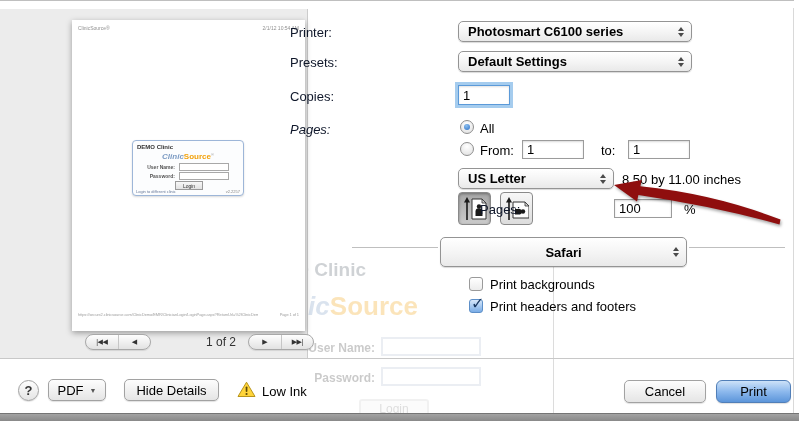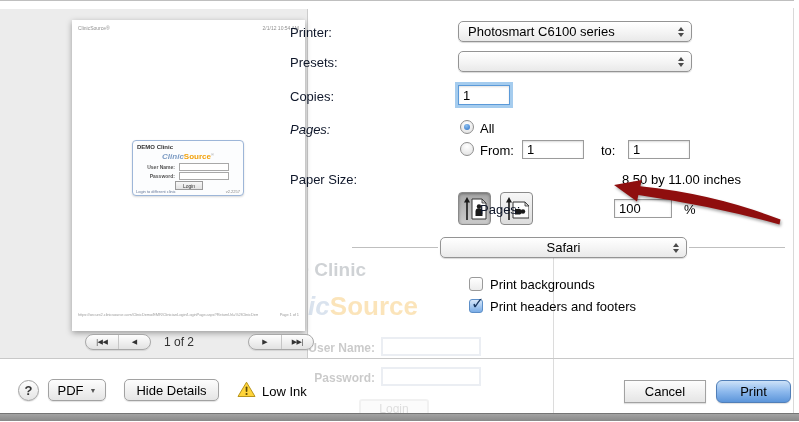--- a/index.html
+++ b/index.html
@@ -6,21 +6,21 @@
   body{width:799px;height:422px;font-family:"Liberation Sans","DejaVu Sans",sans-serif;background:#fff;}
   #win{position:relative;width:799px;height:422px;background:#fff;overflow:hidden;}
   .abs{position:absolute;}
   .lbl{font-size:13px;color:#0f172a;text-align:left;white-space:nowrap;}
   .txt{font-size:13px;color:#000;white-space:nowrap;}
 
   
   .popup{border:1px solid #949494;border-radius:5px;background:linear-gradient(#ffffff,#f4f4f4 55%,#e9e9e9);
          box-shadow:0 1px 1px rgba(0,0,0,.15);display:flex;align-items:center;font-size:13px;color:#000;
          padding:0 20px 0 9px;box-sizing:border-box;}
-  .popup .val{white-space:nowrap;overflow:hidden;}
+  .popup .val{white-space:nowrap;overflow:hidden;font-weight:bold;}
   .stepper{position:absolute;right:7px;top:50%;transform:translateY(-50%);}
   .tri-up{width:0;height:0;border-left:3.5px solid transparent;border-right:3.5px solid transparent;border-bottom:4.5px solid #4a4a4a;margin-bottom:2px;}
   .tri-down{width:0;height:0;border-left:3.5px solid transparent;border-right:3.5px solid transparent;border-top:4.5px solid #4a4a4a;}
 
   
   .field{border:1px solid #9b9b9b;background:#fff;font-size:13px;padding:0 4px;font-family:inherit;
          box-shadow:inset 0 1px 2px rgba(0,0,0,.15);box-sizing:border-box;color:#000;}
   .field.focused{border:1px solid #5b9ad9;box-shadow:0 0 0 3px rgba(116,177,229,.65), inset 0 1px 2px rgba(0,0,0,.12);}
 
   
@@ -117,59 +117,66 @@
 
       <div class="abs microtiny" style="left:6px;top:292px;max-width:180px;overflow:hidden;">https://secure2.clinicsource.com/ClinicDemo/EMR/ClinicianLogin/LoginPage.aspx?ReturnUrl=%2fClinicDemo%2fReports.aspx</div>
       <div class="abs microtiny" style="right:6px;top:292px;">Page 1 of 1</div>
     </div>
 
     <div class="pill abs" style="left:85px;top:325px;width:66px;height:16px;">
       <div class="seg">|◀◀</div>
       <div class="sep"></div>
       <div class="seg">◀</div>
     </div>
-    <div class="abs" style="left:164px;top:326px;width:72px;text-align:left;font-size:12px;color:#333;">1 of 2</div>
+    <div class="abs" style="left:164px;top:326px;width:72px;text-align:right;font-size:12px;color:#333;">1 of 2</div>
     <div class="pill abs" style="left:248px;top:325px;width:66px;height:16px;">
       <div class="seg">▶</div>
       <div class="sep"></div>
       <div class="seg">▶▶|</div>
     </div>
   </div>
 
   <div class="abs lbl" style="left:290px;top:25px;width:160px;">Printer:</div>
   <div class="popup abs" style="left:458px;top:21px;width:234px;height:21px;">
     <span class="val">Photosmart C6100 series</span>
     <span class="stepper">
         <span class="tri-up" style="display:block;"></span>
         <span class="tri-down" style="display:block;"></span>
       </span>
   </div>
 
   <div class="abs lbl" style="left:290px;top:55px;width:160px;">Presets:</div>
   <div class="popup abs" style="left:458px;top:51px;width:234px;height:21px;">
+    <span class="val">Default Settings</span>
     <span class="stepper">
         <span class="tri-up" style="display:block;"></span>
         <span class="tri-down" style="display:block;"></span>
       </span>
   </div>
 
   <div class="abs lbl" style="left:290px;top:89px;width:160px;">Copies:</div>
   <input class="field focused abs" style="left: 458px; top: 85px; width: 52px; height: 20px;" readonly="" value="1">
 
   <div class="abs lbl" style="left:290px;top:122px;width:160px;font-style:italic;">Pages:</div>
   <div class="radio on abs" style="left:460px;top:120px;"></div>
   <div class="abs txt" style="left:480px;top:121px;">All</div>
 
   <div class="radio abs" style="left:460px;top:142px;"></div>
   <div class="abs txt" style="left:480px;top:143px;">From:</div>
   <input class="field abs" style="left: 522px; top: 140px; width: 62px; height: 19px;" readonly="" value="1">
   <div class="abs txt" style="left:601px;top:143px;">to:</div>
   <input class="field abs" style="left: 628px; top: 140px; width: 62px; height: 19px;" readonly="" value="1">
 
-  <div class="abs lbl" style="left:290px;top:172px;width:160px;">Paper Size:</div>
+  <div class="popup abs" style="left:458px;top:168px;width:156px;height:21px;">
+    <span class="val">US Letter</span>
+    <span class="stepper">
+        <span class="tri-up" style="display:block;"></span>
+        <span class="tri-down" style="display:block;"></span>
+      </span>
+  </div>
   <div class="abs txt" style="left:622px;top:172px;">8.50 by 11.00 inches</div>
 
   <div class="orient sel abs" style="left:458px;top:192px;width:33px;height:33px;">
     <svg width="24" height="26" viewBox="0 0 24 26">
       <line x1="4" y1="24" x2="4" y2="5" stroke="#1a1a1a" stroke-width="1.6"></line>
       <polygon points="4,1 1,6.5 7,6.5" fill="#1a1a1a"></polygon>
       <path d="M9,3 h10 l4,4 v16 h-14 z" fill="#fdfdfd" stroke="#333" stroke-width="1"></path>
       <path d="M19,3 l4,4 h-4 z" fill="#cfcfcf" stroke="#333" stroke-width="0.8"></path>
       <circle cx="16" cy="10.5" r="2.2" fill="#1a1a1a"></circle>
       <path d="M12.5,20 v-4.5 a3.5,3.2 0 0 1 7,0 V20 z" fill="#1a1a1a"></path>
@@ -184,21 +191,21 @@
       <circle cx="18" cy="15.5" r="2.2" fill="#1a1a1a"></circle>
       <path d="M10,13 h5 a3.2,3 0 0 1 0,5.5 h-5 z" fill="#1a1a1a"></path>
     </svg>
   </div>
   <div class="abs lbl" style="left:480px;top:202px;width:126px;">Pages:</div>
   <input class="field abs" style="left: 614px; top: 199px; width: 58px; height: 19px;" readonly="" value="100">
   <div class="abs txt" style="left:684px;top:202px;">%</div>
 
   <div class="abs hline" style="left:352px;top:247px;width:86px;"></div>
   <div class="abs hline" style="left:689px;top:247px;width:96px;"></div>
-  <div class="popup abs" style="left:440px;top:237px;width:247px;height:21px;justify-content:center;padding-left:20px;">
+  <div class="popup abs" style="left:440px;top:237px;width:247px;height:30px;justify-content:center;padding-left:20px;">
     <span class="val">Safari</span>
     <span class="stepper">
         <span class="tri-up" style="display:block;"></span>
         <span class="tri-down" style="display:block;"></span>
       </span>
   </div>
 
   <div class="cb abs" style="left:469px;top:277px;"></div>
   <div class="abs txt" style="left:490px;top:277px;">Print backgrounds</div>
 
@@ -222,17 +229,17 @@
 
   <div class="btn abs" style="left:124px;top:379px;width:95px;height:22px;">Hide Details</div>
 
   <svg class="abs" style="left:237px;top:381px;" width="19" height="17" viewBox="0 0 19 17">
     <path d="M9.5,1.2 L18,15.5 L1,15.5 Z" fill="#ffd43a" stroke="#b8941a" stroke-width="1" stroke-linejoin="round"></path>
     <rect x="8.7" y="5.5" width="1.7" height="5.5" rx="0.8" fill="#5d4b08"></rect>
     <circle cx="9.55" cy="13" r="1.1" fill="#5d4b08"></circle>
   </svg>
   <div class="abs txt" style="left:262px;top:384px;">Low Ink</div>
 
-  <div class="btn abs" style="left:624px;top:380px;width:82px;height:23px;border-radius:0;">Cancel</div>
+  <div class="btn abs" style="left:624px;top:380px;width:82px;height:23px;border-radius:5px;">Cancel</div>
   <div class="btn btn-blue abs" style="left:716px;top:380px;width:75px;height:23px;border-radius:6px;">Print</div>
 
   <div class="abs" style="left:0;top:413px;width:799px;height:8px;background:linear-gradient(#a3a3a3,#898989);border-top:1px solid #757575;box-sizing:border-box;"></div>
 </div>
 
 </body></html>

